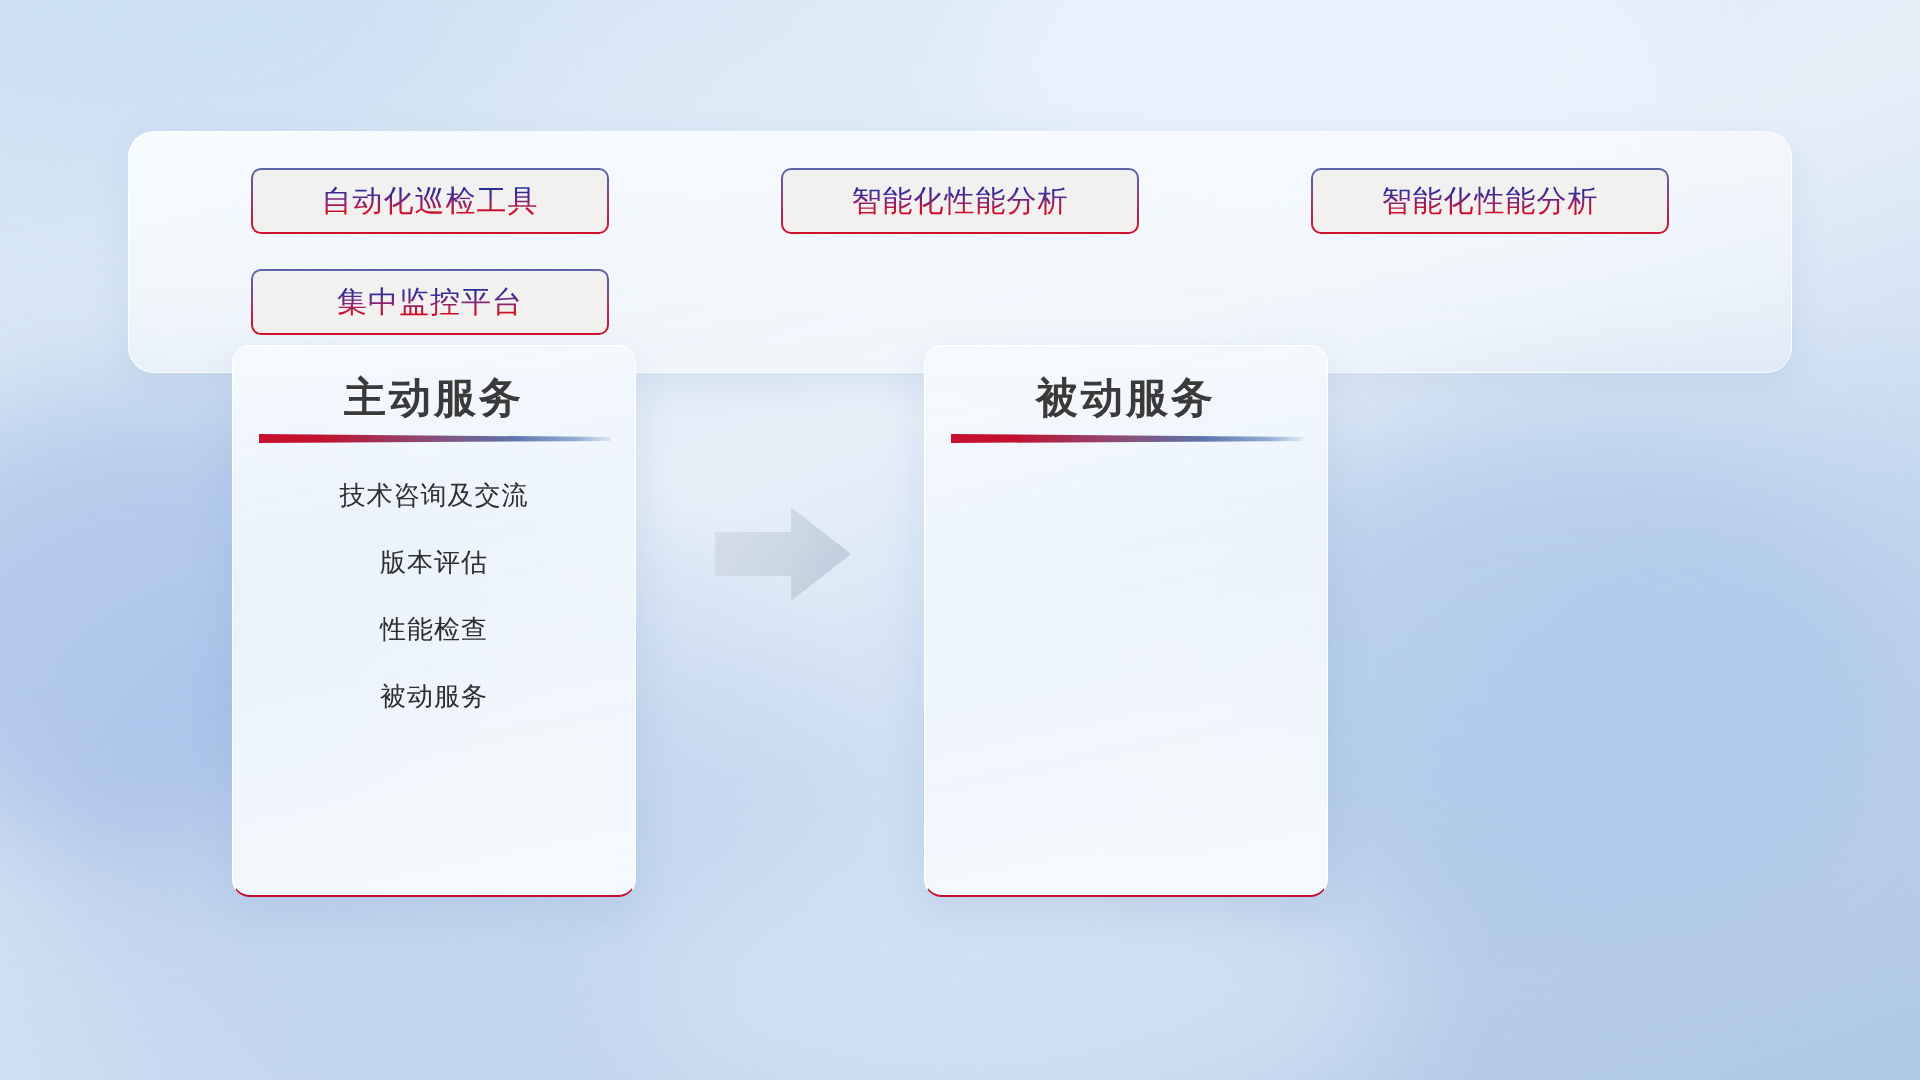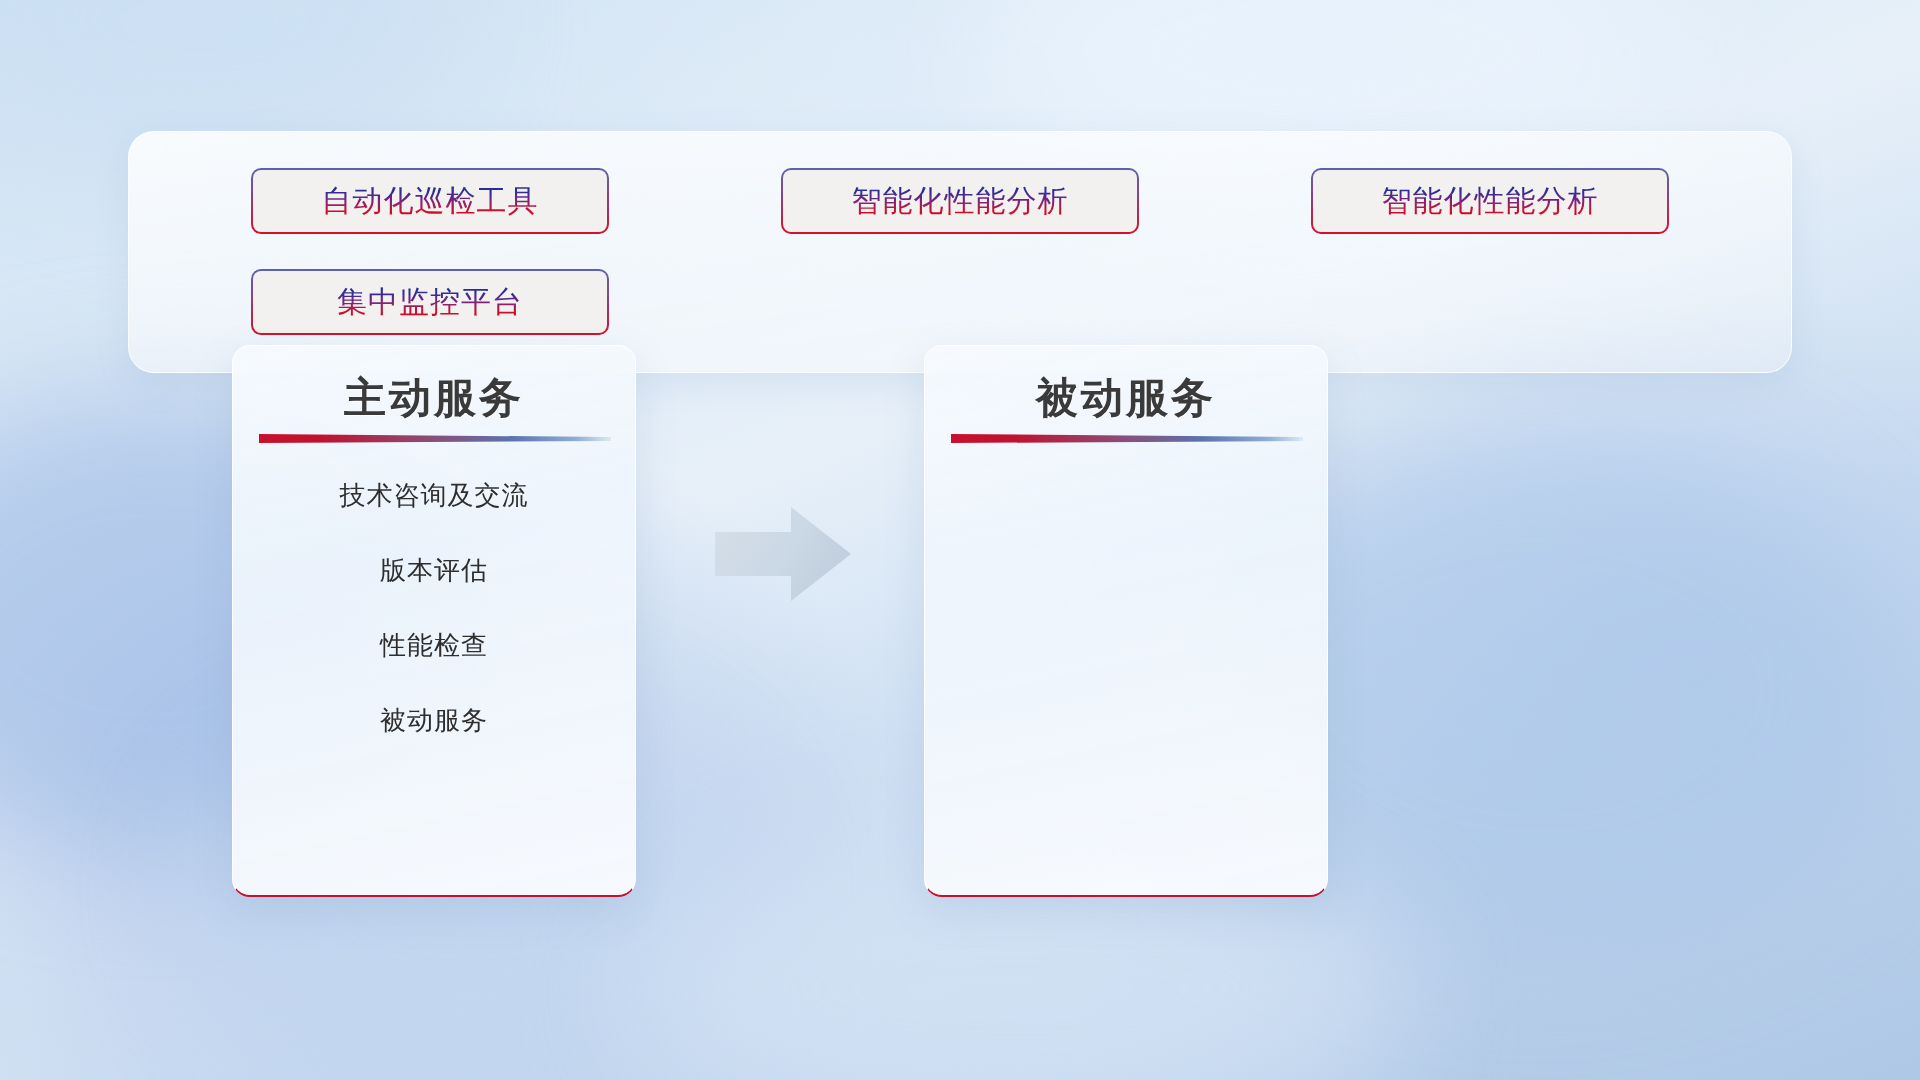--- a/index.html
+++ b/index.html
@@ -129,21 +129,21 @@
   }
   .divider-wrap svg { display: block; width: 100%; height: 100%; }
 
   .card-list {
     position: absolute;
     left: 0; right: 0;
     top: 120px;
     display: flex;
     flex-direction: column;
     align-items: center;
-    gap: 16px;
+    gap: 8px;
   }
   .card-list .item {
     height: 59px;
     line-height: 59px;
     font-size: 26px;
     color: #2e2e2e;
     letter-spacing: 1px;
     white-space: nowrap;
   }
 

